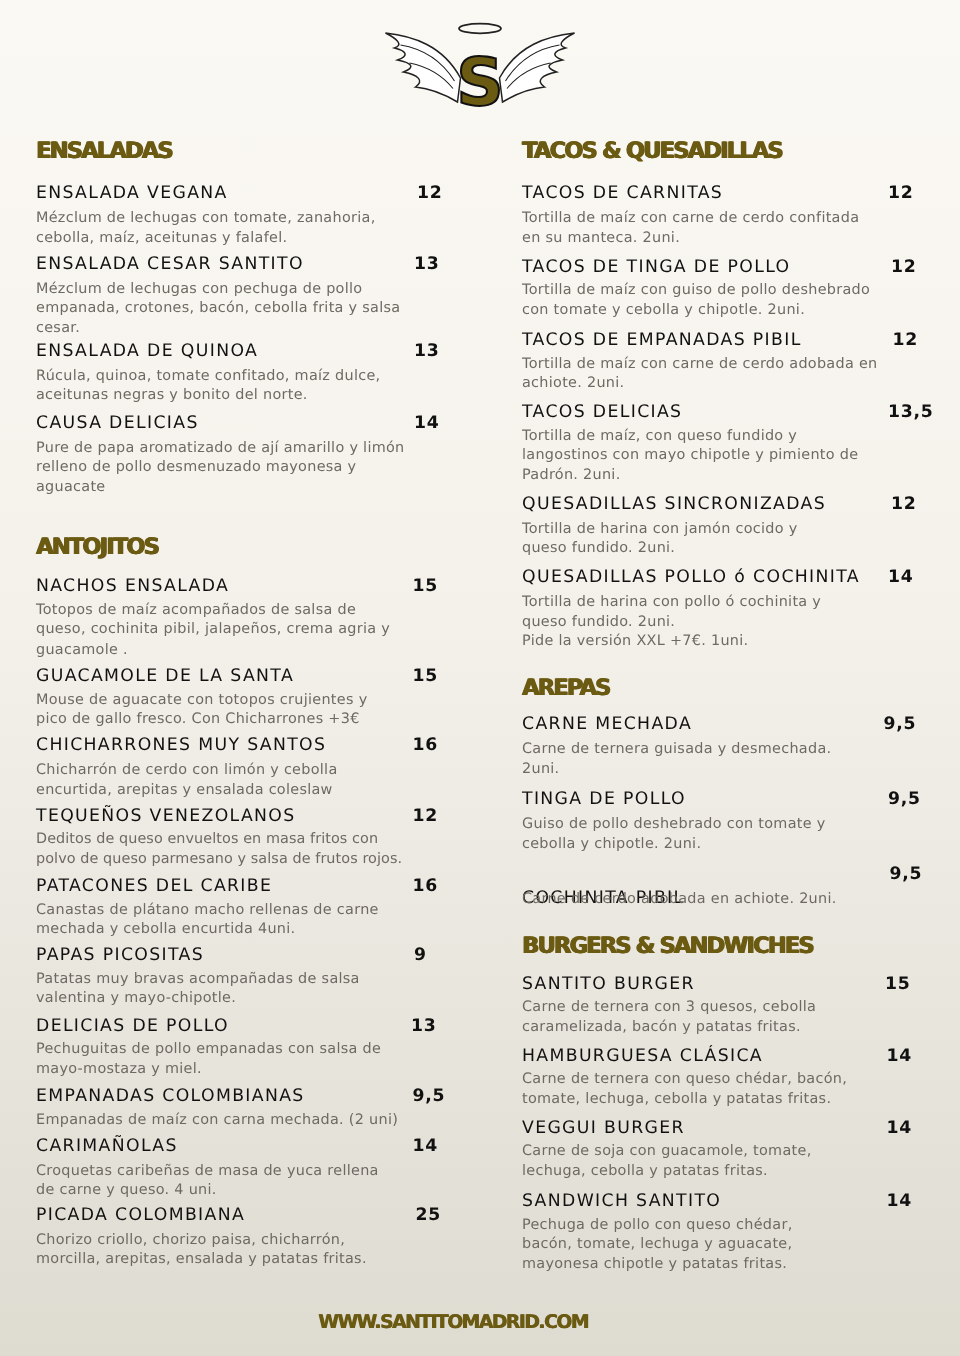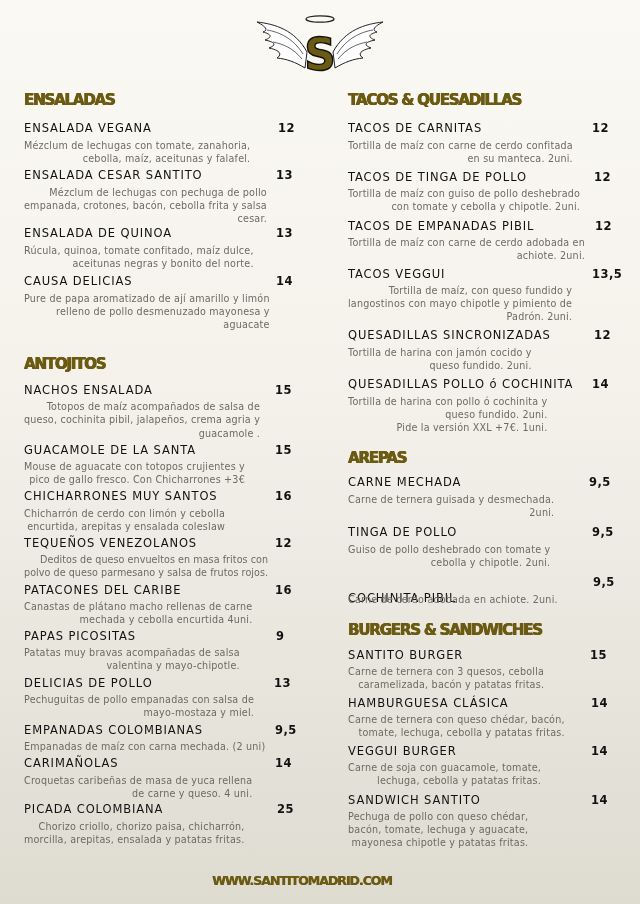--- a/index.html
+++ b/index.html
@@ -28,21 +28,21 @@
     color: #111; white-space: nowrap;
   }
   .item-price {
     position: absolute;
     font-weight: bold; font-size: 11.5px; letter-spacing: 0.5px;
     color: #111; white-space: nowrap;
   }
   .item-desc {
     position: absolute; left: 0;
     font-size: 9.6px; line-height: 13.2px; letter-spacing: 0.2px;
-    color: #6e6a63; white-space: pre-line; text-align: right;
+    color: #6e6a63; white-space: pre-line;
   }
   .footer-url {
     position: absolute; left: 212px; top: 873px;
     font-weight: bold; font-size: 12.5px; letter-spacing: -1px;
     color: #6b5a12;
     text-shadow: 0.5px 0 0 #6b5a12;
   }
 </style>
 </head>
 <body>
@@ -152,21 +152,21 @@
   <div class="item-name" style="top:170px">TACOS DE TINGA DE POLLO</div>
   <div class="item-price" style="top:170px;left:246px">12</div>
   <div class="item-desc" style="top:187px">Tortilla de maíz con guiso de pollo deshebrado
 con tomate y cebolla y chipotle. 2uni.</div>
 
   <div class="item-name" style="top:219px">TACOS DE EMPANADAS PIBIL</div>
   <div class="item-price" style="top:219px;left:247px">12</div>
   <div class="item-desc" style="top:236px">Tortilla de maíz con carne de cerdo adobada en
 achiote. 2uni.</div>
 
-  <div class="item-name" style="top:267px">TACOS VEGGUI</div>
+  <div class="item-name" style="top:267px">TACOS DELICIAS</div>
   <div class="item-price" style="top:267px;left:244px">13,5</div>
   <div class="item-desc" style="top:284px">Tortilla de maíz, con queso fundido y
 langostinos con mayo chipotle y pimiento  de
 Padrón. 2uni.</div>
 
   <div class="item-name" style="top:328px">QUESADILLAS SINCRONIZADAS</div>
   <div class="item-price" style="top:328px;left:246px">12</div>
   <div class="item-desc" style="top:346px">Tortilla de harina con jamón cocido y
 queso fundido. 2uni.</div>
 

